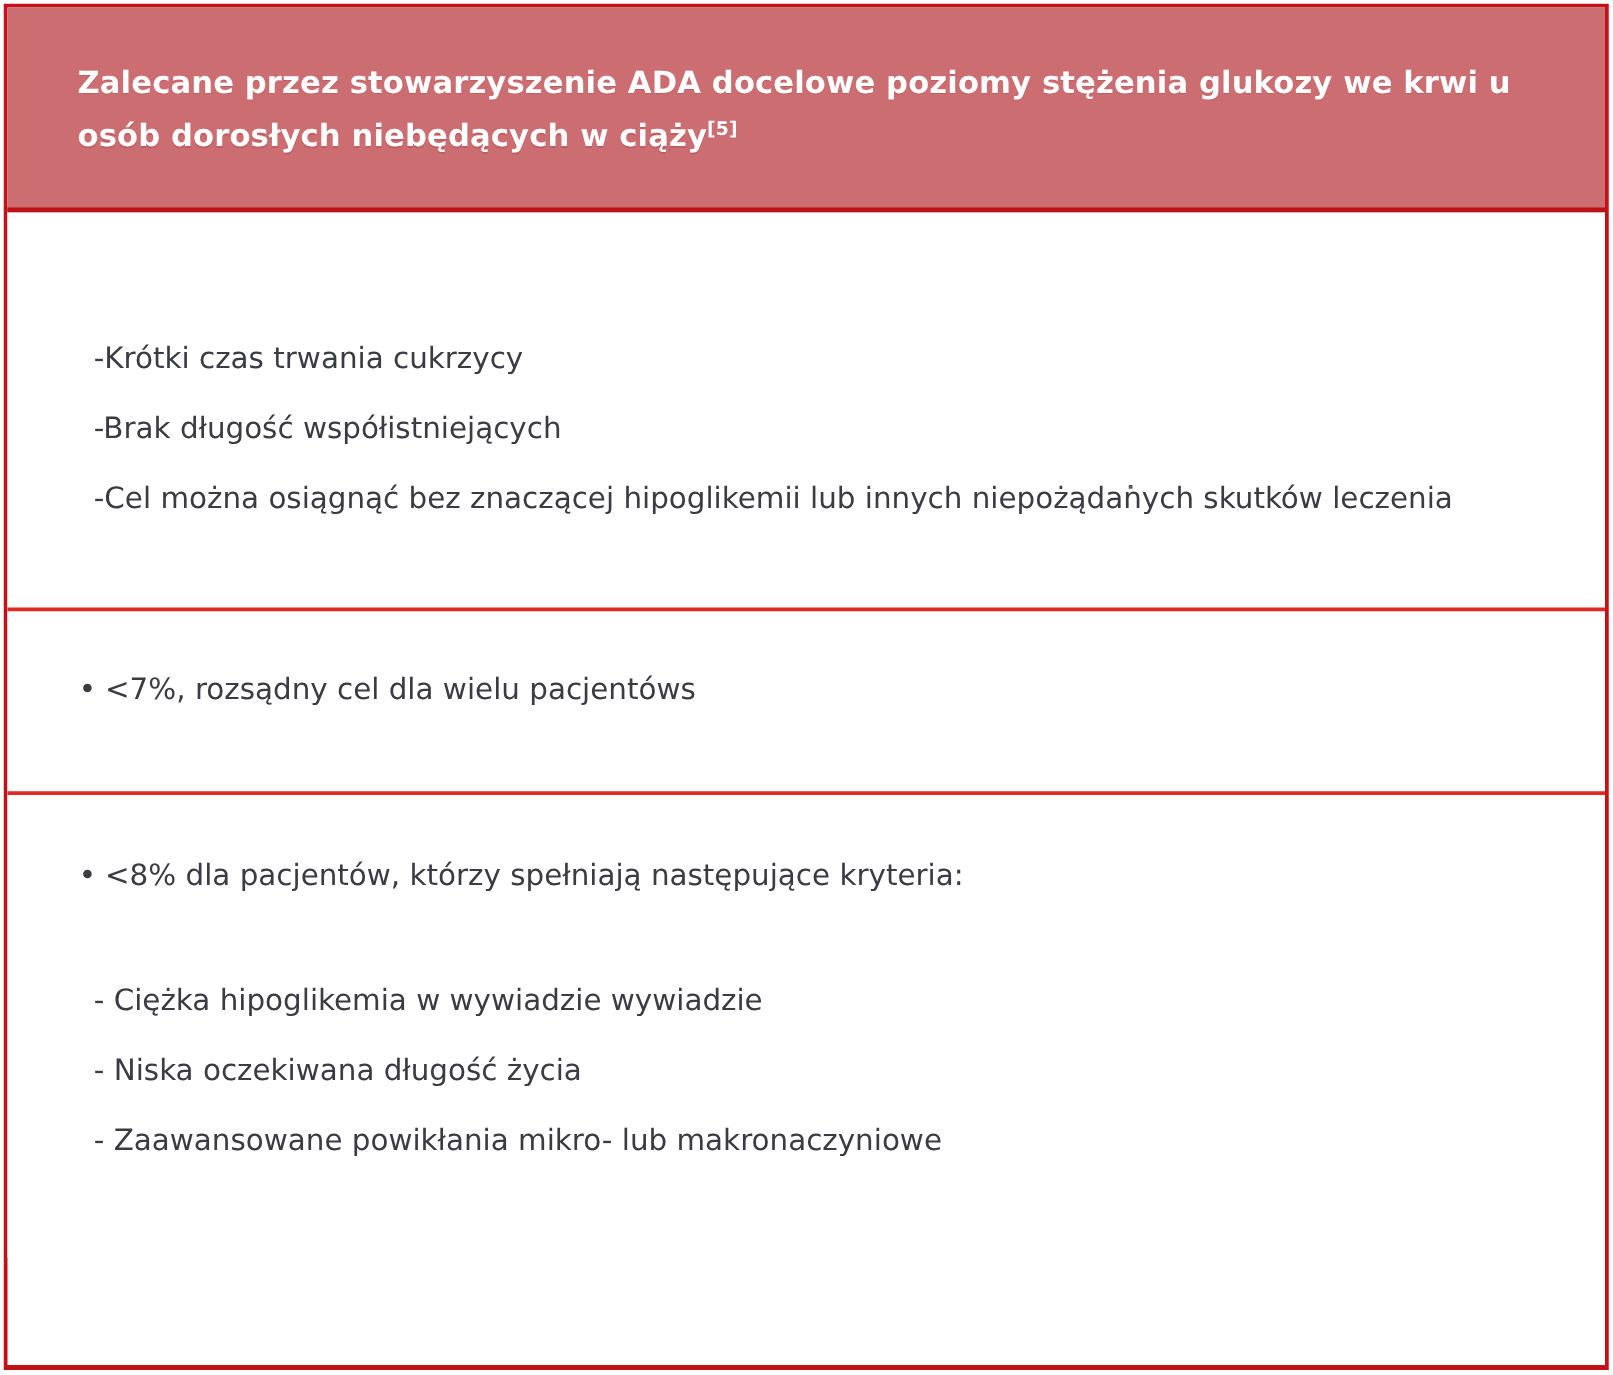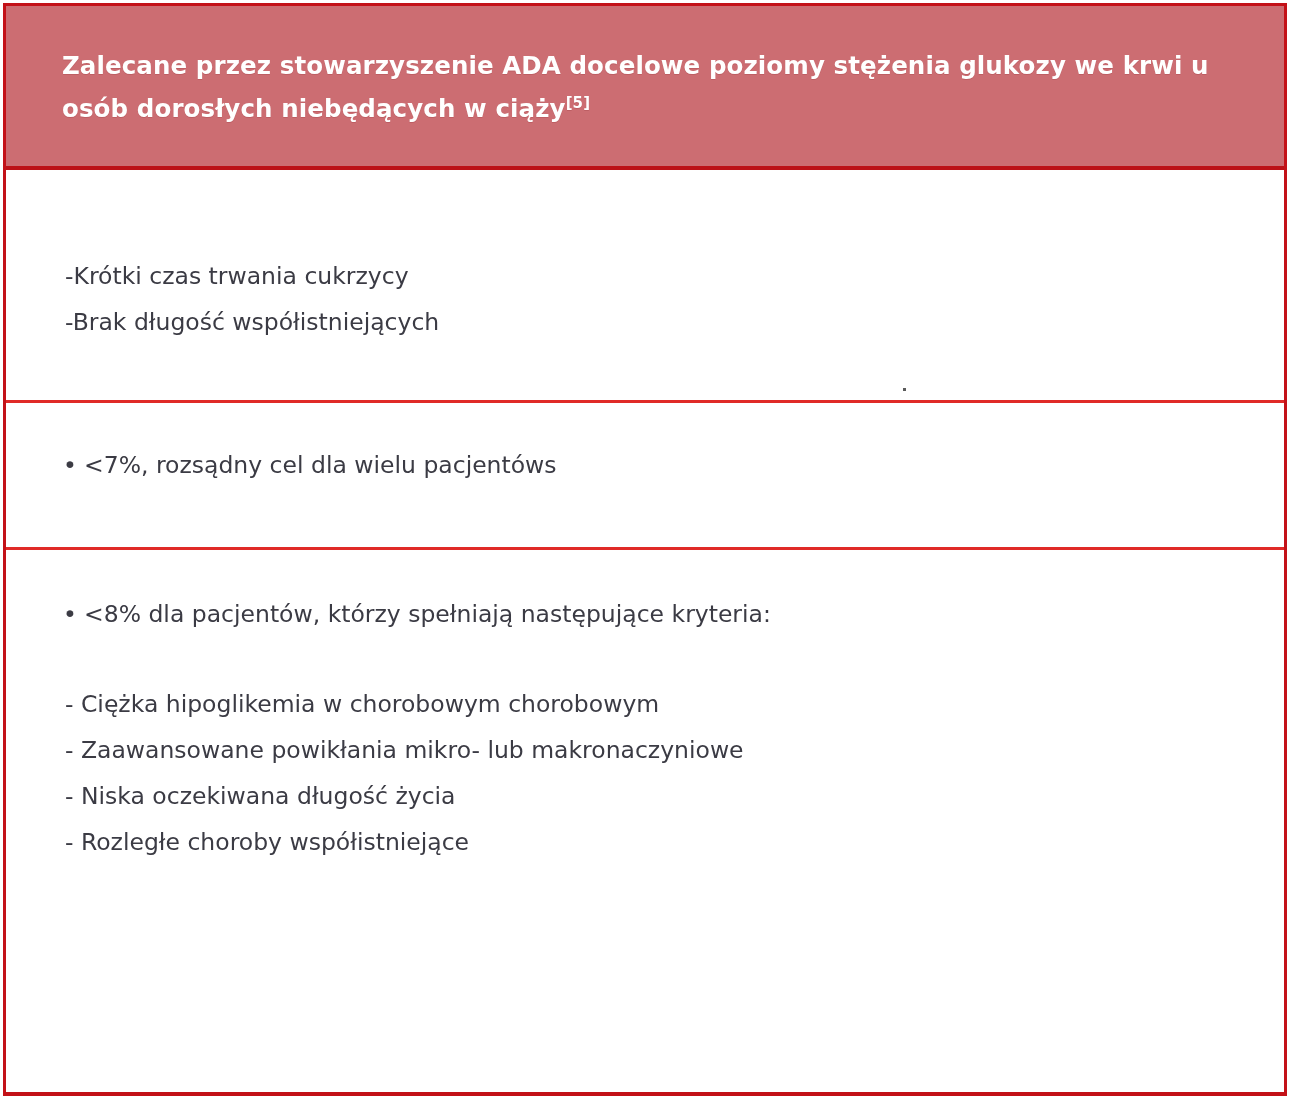--- a/index.html
+++ b/index.html
@@ -90,21 +90,21 @@
     width: 21px;
     color: #3b3b44;
     font-size: 23.5px;
   }
 
   .spacer-line {
     height: 44px;
   }
 
   .dash-line {
-    margin: 2px;
+    margin: 12px;
     white-space: pre-wrap;
   }
 
   .cell-1 .dash-line,
   .cell-1 .bullet-line { padding-left: 6px; }
   .cell-2 .bullet-line { padding-left: 6px; }
   .cell-3 .dash-line,
   .cell-3 .bullet-line { padding-left: 10px; }
 
   
@@ -128,31 +128,31 @@
     </div>
 
     <div class="tbl-cell cell-1">
       <div class="speck"></div>
 
 
       <div class="spacer-line"></div>
 
       <p class="dash-line">-Krótki czas trwania cukrzycy</p>
       <p class="dash-line">-Brak długość współistniejących</p>
+      <p class="dash-line">-Cel można osiągnąć bez znaczącej hipoglikemii lub innych niepożądanych skutków leczenia</p>
     </div>
 
     <div class="tbl-cell cell-2">
       <p class="bullet-line"><span class="bullet-dot">•</span><span>&lt;7%, rozsądny cel dla wielu pacjentóws</span></p>
     </div>
 
     <div class="tbl-cell cell-3">
       <p class="bullet-line"><span class="bullet-dot">•</span><span>&lt;8% dla pacjentów, którzy spełniają następujące kryteria:</span></p>
 
       <div class="spacer-line"></div>
 
-      <p class="dash-line">- Ciężka hipoglikemia w chorobowym chorobowym</p>
+      <p class="dash-line">- Ciężka hipoglikemia w wywiadzie wywiadzie</p>
+      <p class="dash-line">- Niska oczekiwana długość życia</p>
       <p class="dash-line">- Zaawansowane powikłania mikro- lub makronaczyniowe</p>
-      <p class="dash-line">- Niska oczekiwana długość życia</p>
-      <p class="dash-line">- Rozległe choroby współistniejące</p>
     </div>
 
   </div>
 </div>
 
 </body></html>

